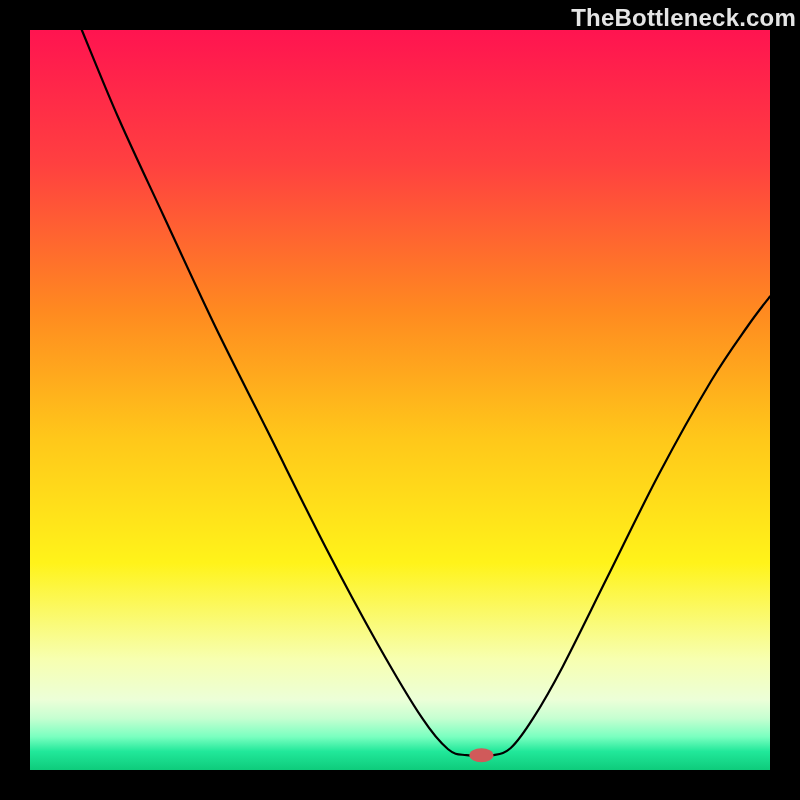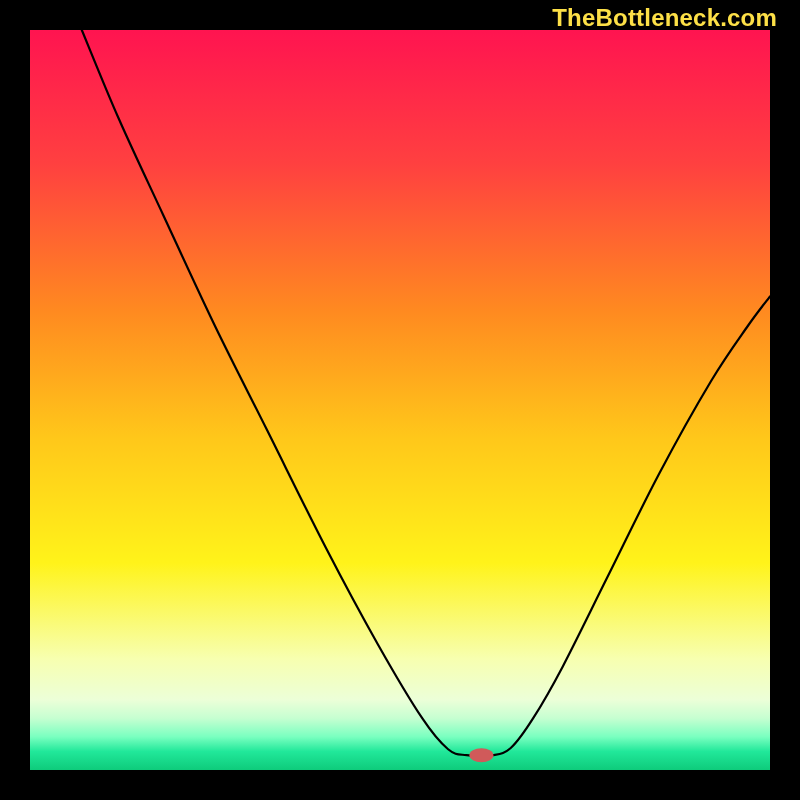--- a/index.html
+++ b/index.html
@@ -13,24 +13,24 @@
   }
   .frame {
     position: relative;
     width: 800px;
     height: 800px;
     background: #000;
   }
   .watermark {
     position: absolute;
     top: 4px;
-    right: 23px;
+    right: 4px;
     font-size: 24px;
     font-weight: 600;
-    color: #fde047;
+    color: #e5e5e5;
     letter-spacing: 0.2px;
     z-index: 10;
   }
   .plot {
     position: absolute;
     left: 30px;
     top: 30px;
     width: 740px;
     height: 740px;
   }

